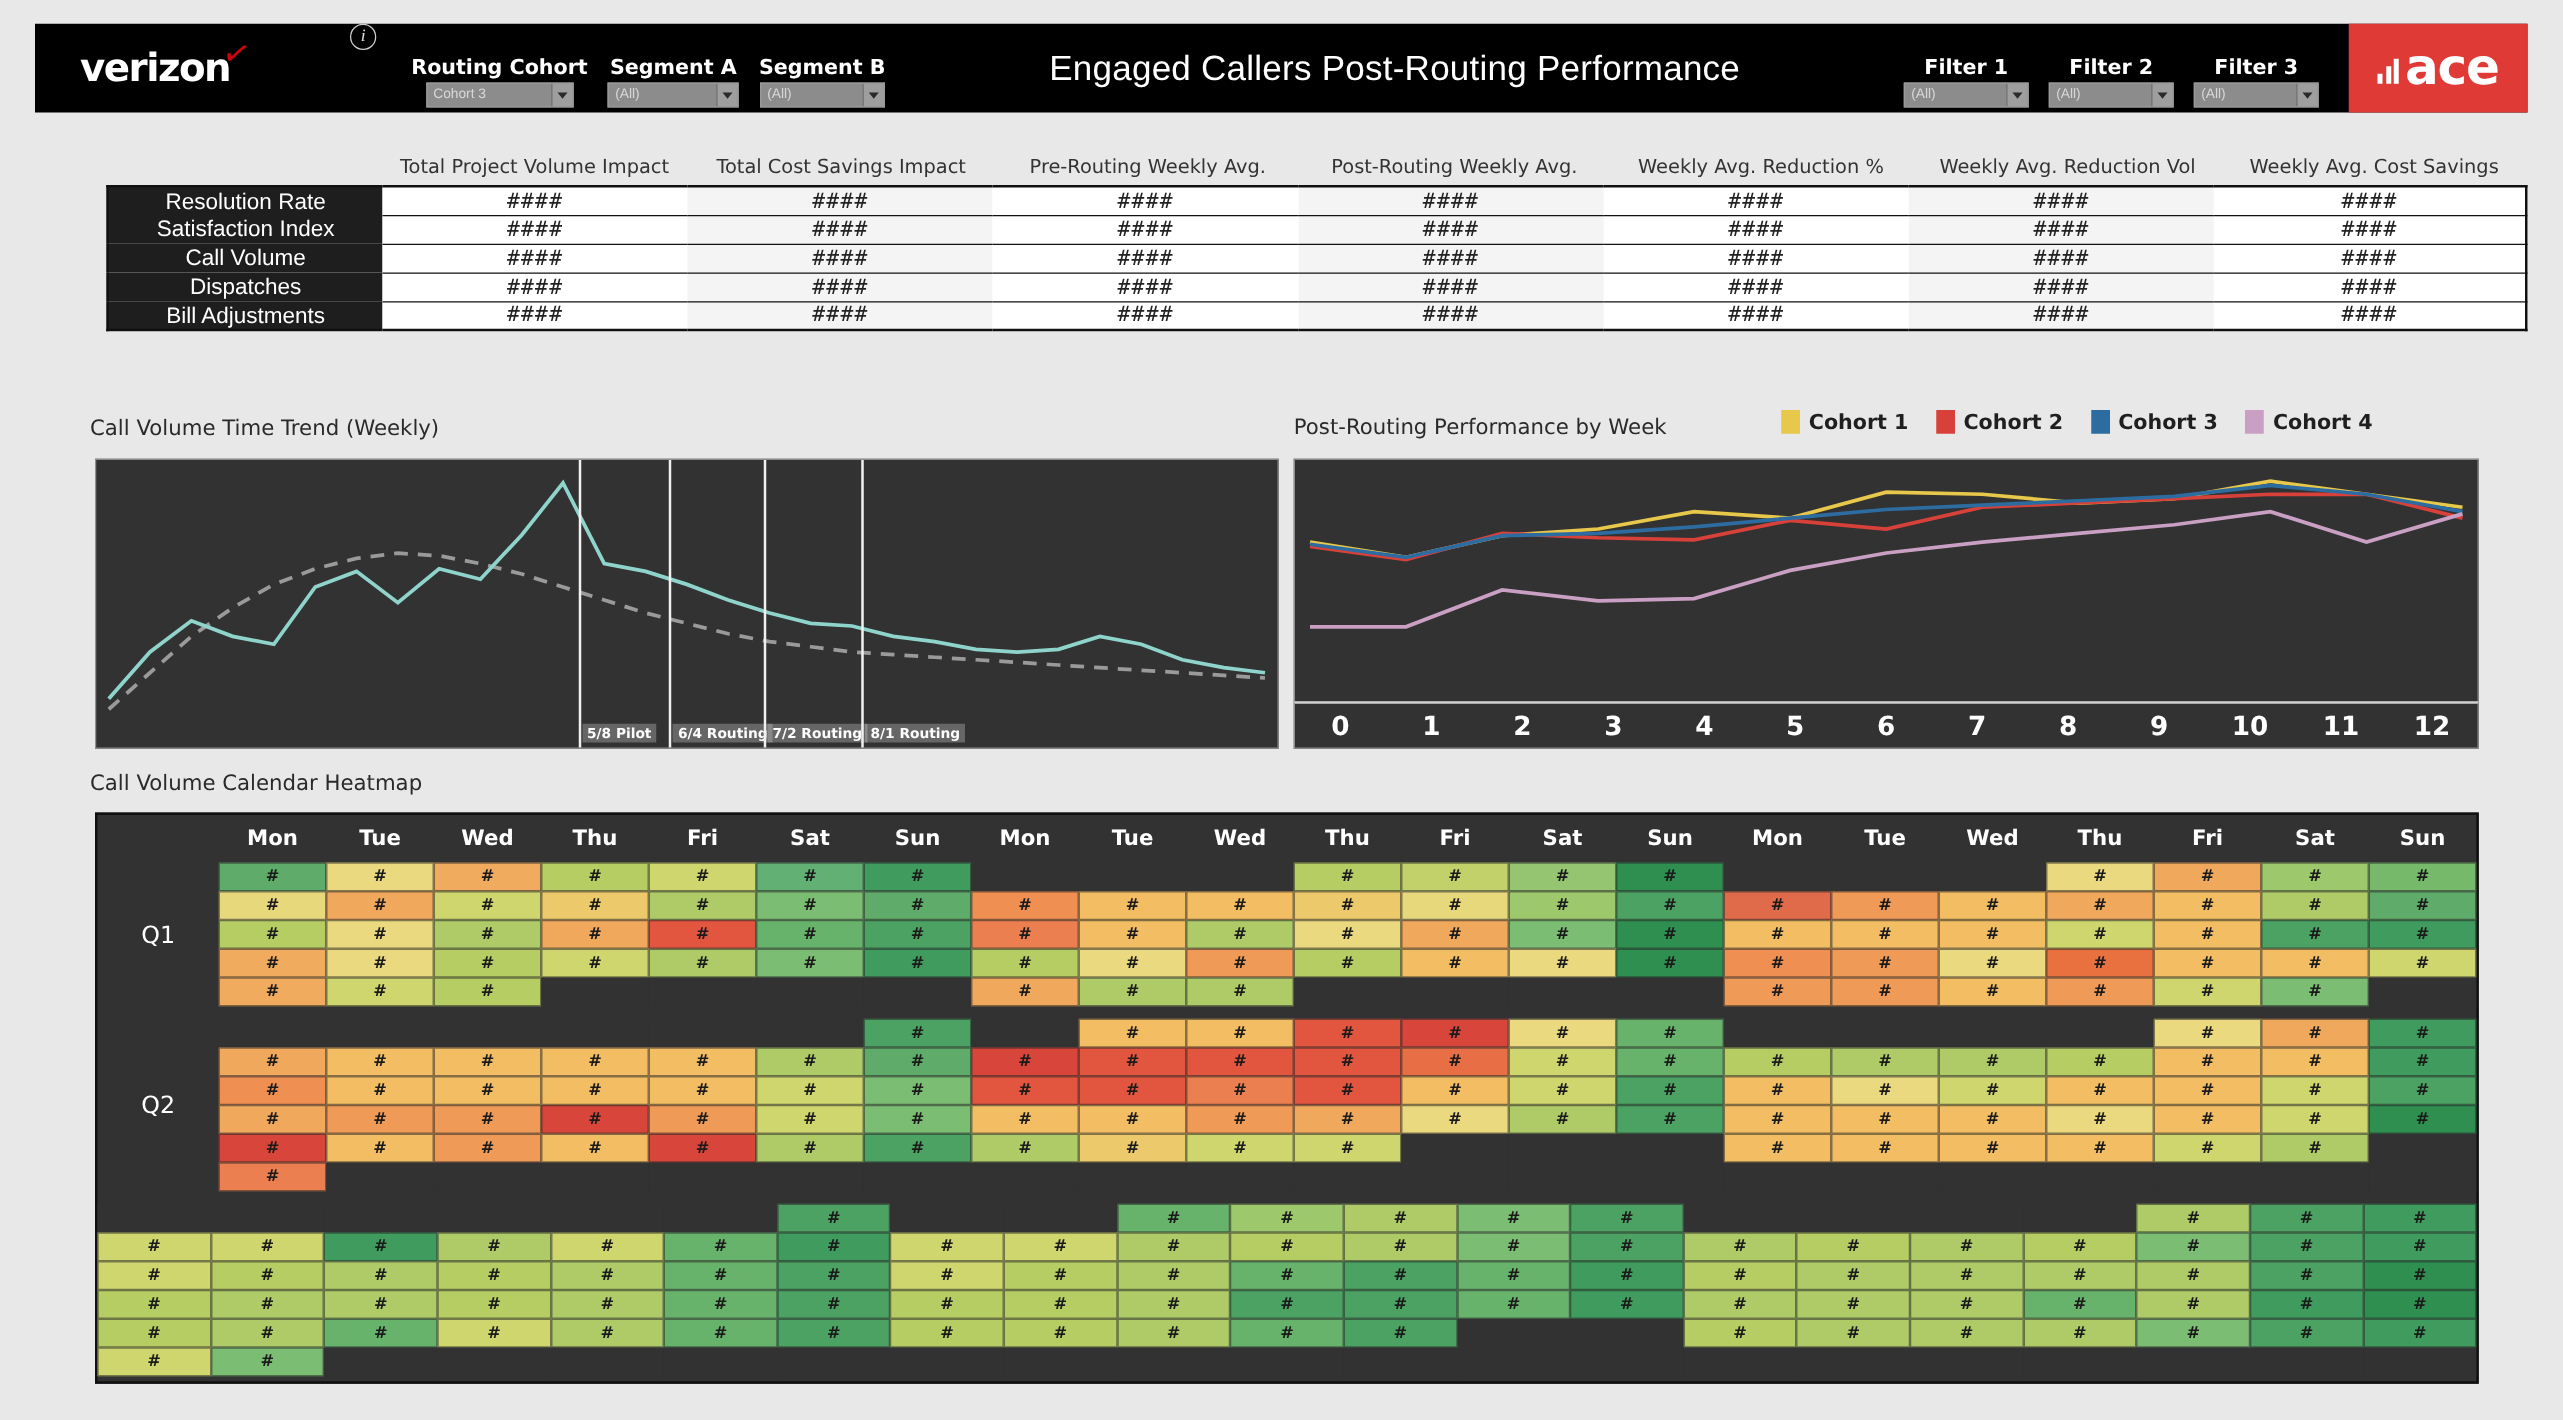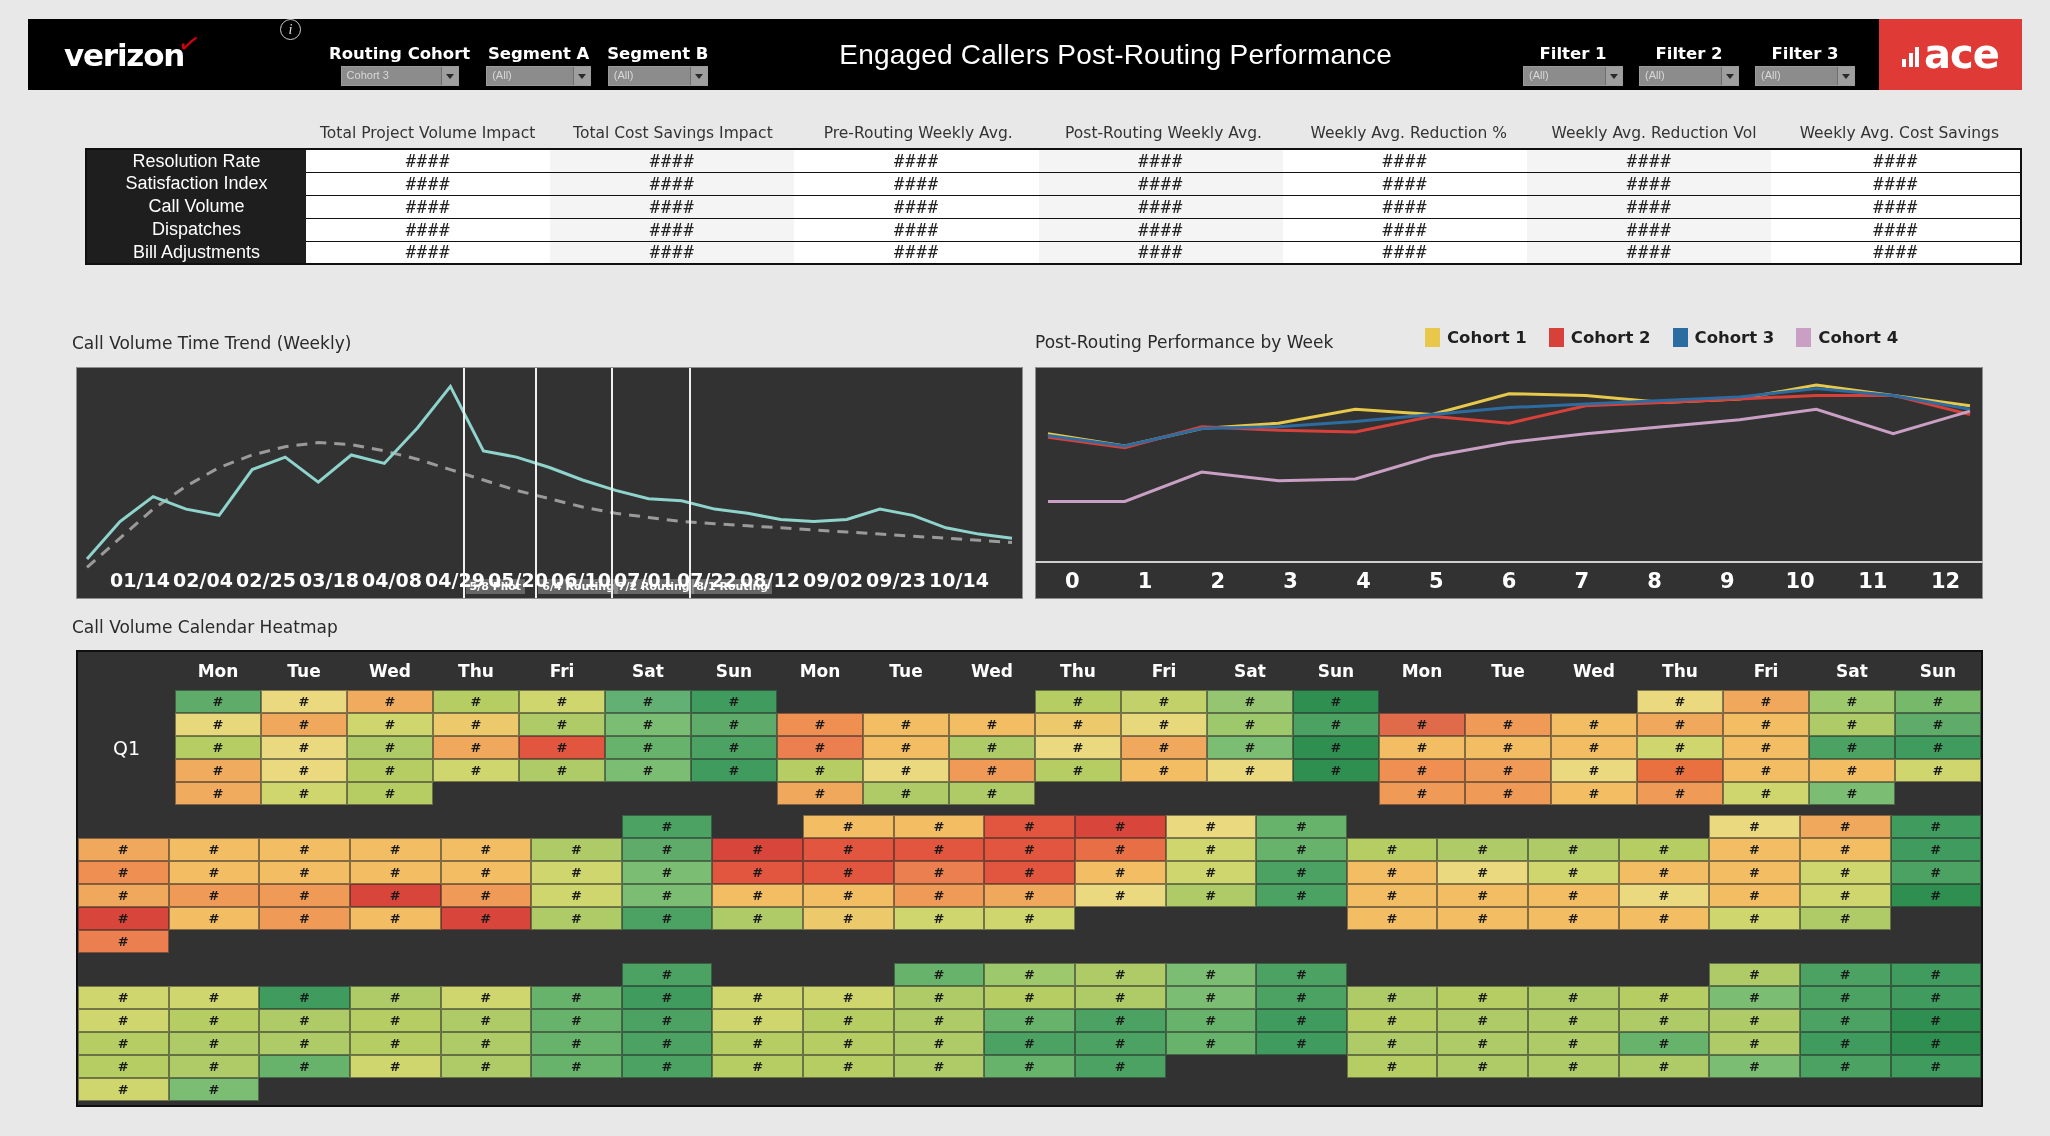--- a/index.html
+++ b/index.html
@@ -408,36 +408,20 @@
         <div class="refline" style="left: 40.8%; height: 100%;"></div>
         <div class="reflabel" style="left: calc(40.8% + 3px); bottom: 4px;">5/8 Pilot</div>
         <div class="refline" style="left: 48.5%; height: 100%;"></div>
         <div class="reflabel" style="left: calc(48.5% + 3px); bottom: 4px;">6/4 Routing</div>
         <div class="refline" style="left: 56.5%; height: 100%;"></div>
         <div class="reflabel" style="left: calc(56.5% + 3px); bottom: 4px;">7/2 Routing</div>
         <div class="refline" style="left: 64.8%; height: 100%;"></div>
         <div class="reflabel" style="left: calc(64.8% + 3px); bottom: 4px;">8/1 Routing</div>
       </div>
   </div>
-  <div class="trend-axis" id="trend-xaxis">
-      <div class="tk">01/14</div>
-      <div class="tk">02/04</div>
-      <div class="tk">02/25</div>
-      <div class="tk">03/18</div>
-      <div class="tk">04/08</div>
-      <div class="tk">04/29</div>
-      <div class="tk">05/20</div>
-      <div class="tk">06/10</div>
-      <div class="tk">07/01</div>
-      <div class="tk">07/22</div>
-      <div class="tk">08/12</div>
-      <div class="tk">09/02</div>
-      <div class="tk">09/23</div>
-      <div class="tk">10/14</div>
-    </div>
 
   <div class="cohort-panel">
     <svg width="946" height="192" viewBox="0 0 946 192" preserveAspectRatio="none" id="cohort-svg">
         <polyline fill="none" stroke="#e8c84a" stroke-width="3" points="12.0,65.7 88.8,77.9 165.7,60.5 242.5,55.2 319.3,41.3 396.2,46.5 473.0,25.7 549.8,27.4 626.7,34.4 703.5,30.9 780.3,17.0 857.2,27.4 934.0,37.8"></polyline>
         <polyline fill="none" stroke="#d8413a" stroke-width="3" points="12.0,69.2 88.8,79.6 165.7,58.7 242.5,62.2 319.3,63.9 396.2,48.3 473.0,55.2 549.8,37.8 626.7,34.4 703.5,30.9 780.3,27.4 857.2,27.4 934.0,46.5"></polyline>
         <polyline fill="none" stroke="#2c6ca0" stroke-width="3" points="12.0,67.4 88.8,77.9 165.7,60.5 242.5,58.7 319.3,53.5 396.2,46.5 473.0,39.6 549.8,36.1 626.7,32.6 703.5,29.1 780.3,20.4 857.2,27.4 934.0,41.3"></polyline>
         <polyline fill="none" stroke="#c9a0c4" stroke-width="3" points="12.0,133.5 88.8,133.5 165.7,104.0 242.5,112.7 319.3,110.9 396.2,88.3 473.0,74.4 549.8,65.7 626.7,58.7 703.5,51.8 780.3,41.3 857.2,65.7 934.0,43.1"></polyline>
       </svg>
   </div>
   <div class="cohort-axis" id="cohort-xaxis">
@@ -598,20 +582,21 @@
               <div class="hcell" style="background: rgb(242, 189, 99);">#</div>
               <div class="hcell" style="background: rgb(240, 154, 88);">#</div>
               <div class="hcell" style="background: rgb(207, 214, 110);">#</div>
               <div class="hcell" style="background: rgb(124, 189, 116);">#</div>
               <div class="hcell empty"></div>
             </div>
           </div>
         </div>
         <div class="qspacer"></div>
         <div class="qblock">
+          <div class="qlabel">Q2</div>
           <div class="qgrid">
             <div class="qrow">
               <div class="hcell empty"></div>
               <div class="hcell empty"></div>
               <div class="hcell empty"></div>
               <div class="hcell empty"></div>
               <div class="hcell empty"></div>
               <div class="hcell empty"></div>
               <div class="hcell" style="background: rgb(75, 162, 99);">#</div>
               <div class="hcell empty"></div>

